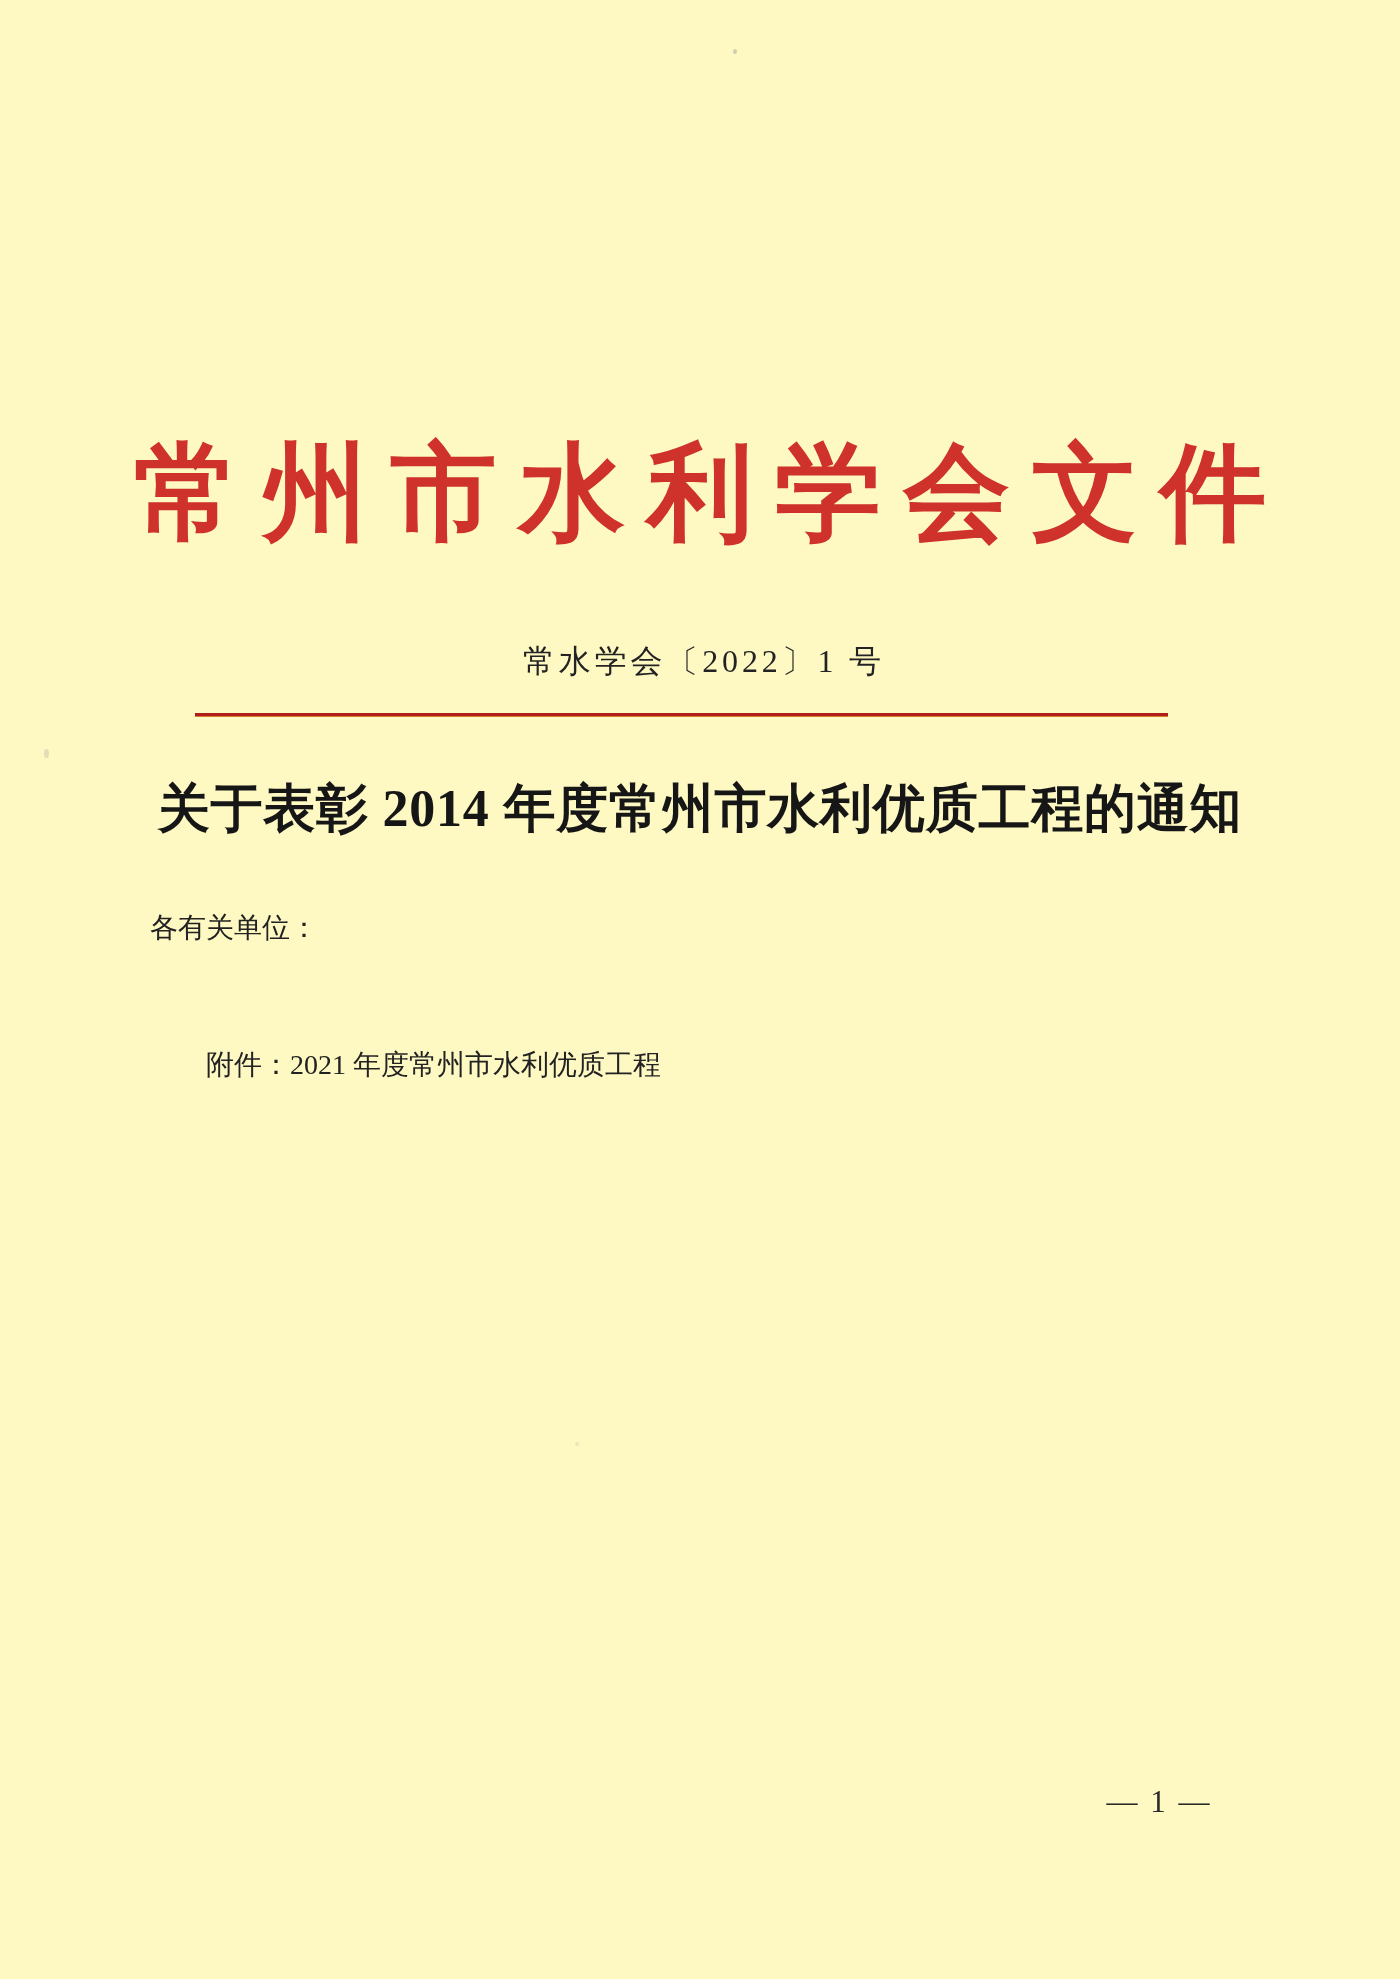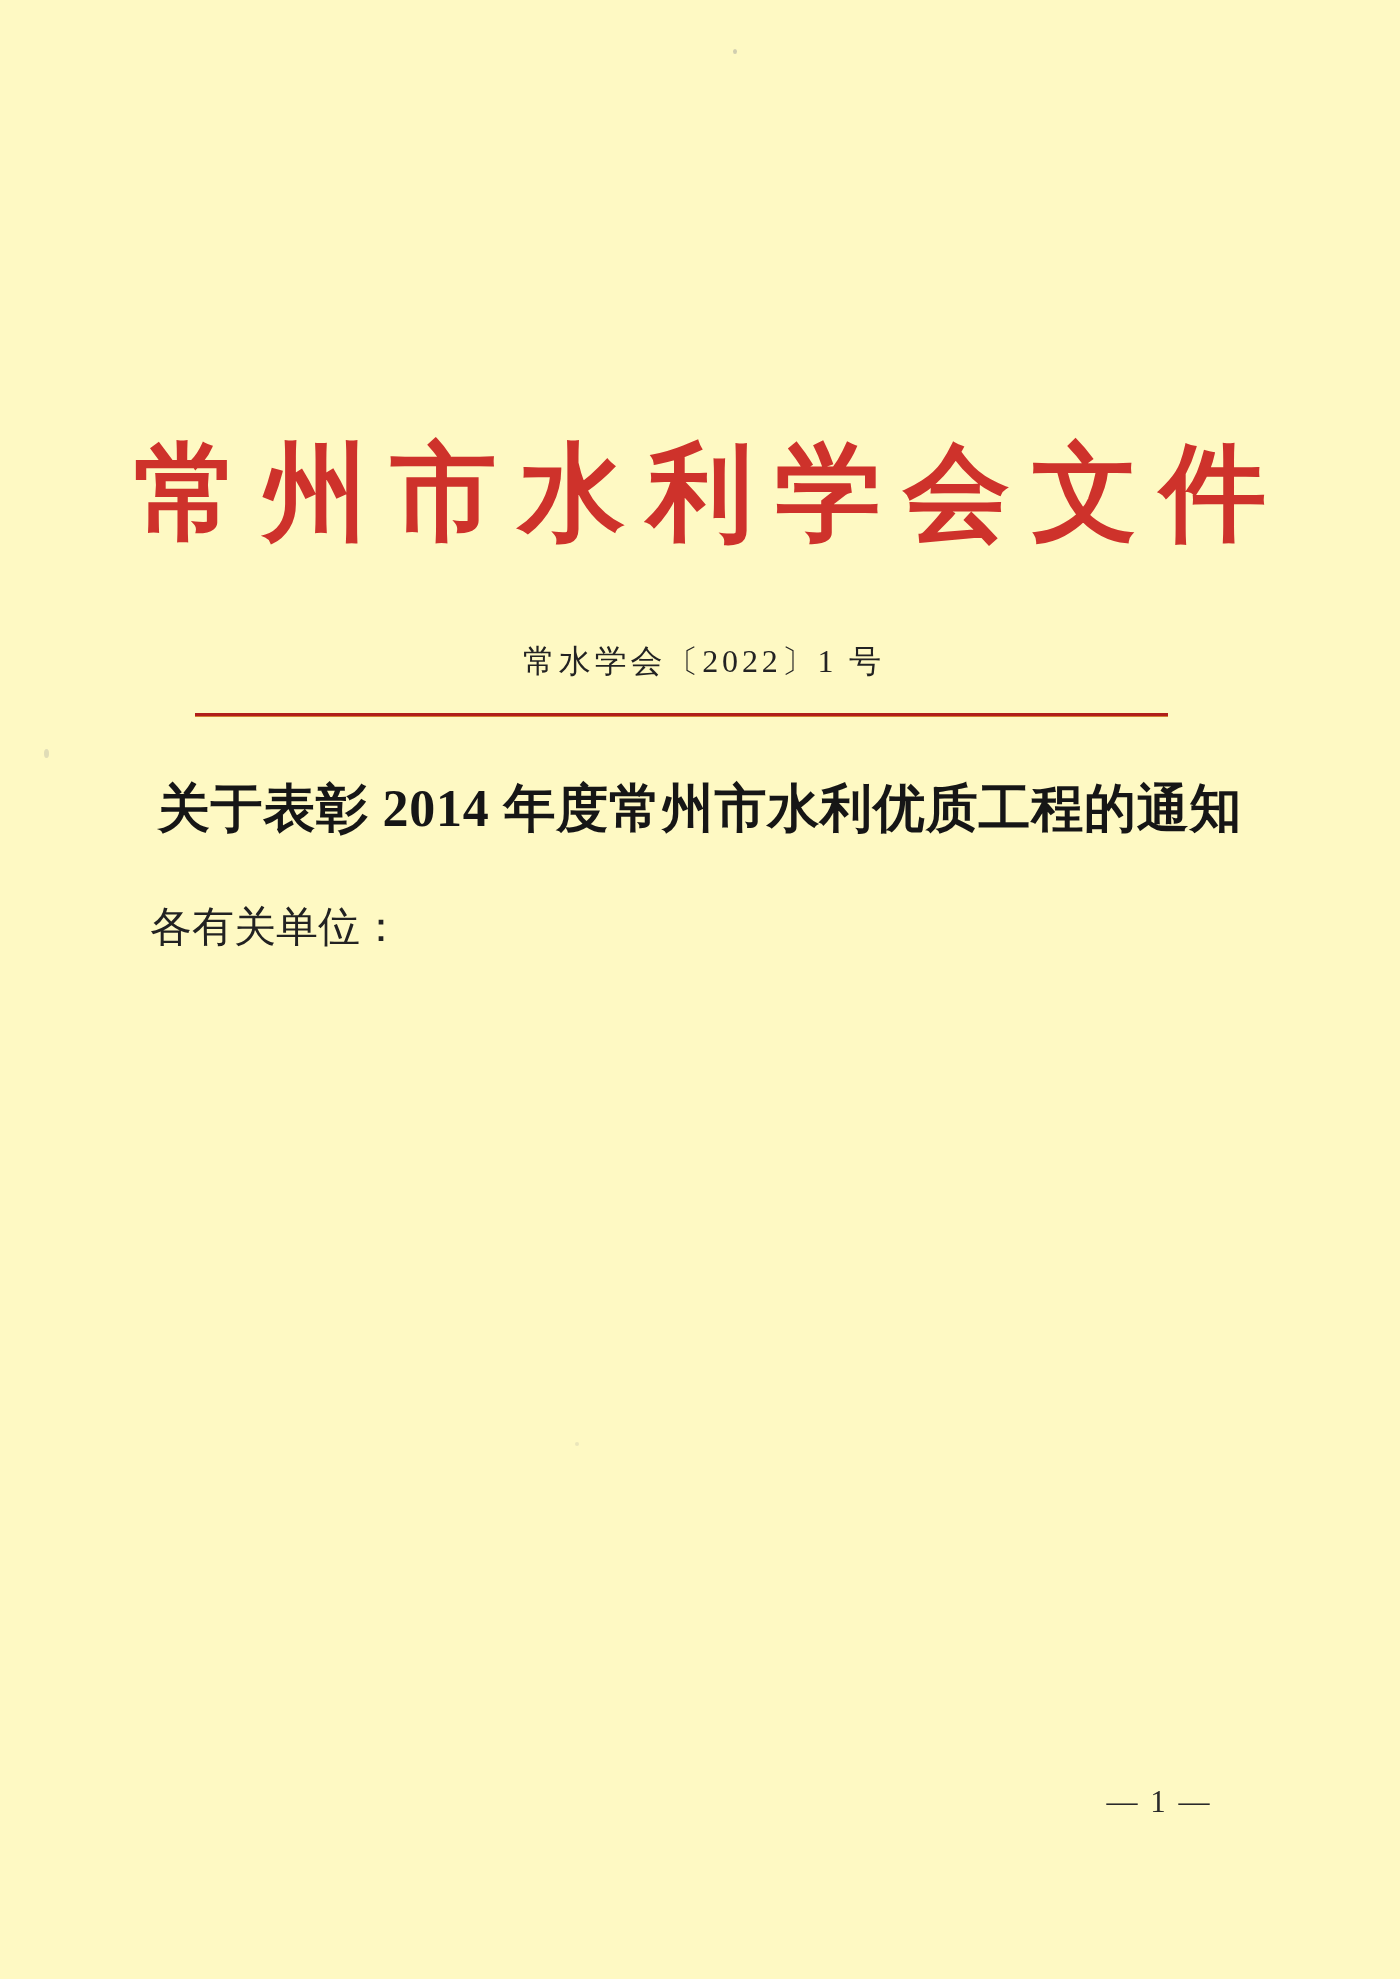--- a/index.html
+++ b/index.html
@@ -53,21 +53,21 @@
     font-size: 52px;
     line-height: 1.15;
     font-weight: bold;
     color: #161616;
     letter-spacing: 0.015em;
     white-space: nowrap;
   }
   
   .body-text {
     margin: 52px 143px 0 150px;
-    font-size: 42px;
+    font-size: 28px;
     line-height: 73px;
     text-align: justify;
     color: #222222;
   }
   .body-text p {
     margin: 0;
     padding: 0;
   }
   .indent {
     text-indent: 2em;
@@ -103,20 +103,21 @@
   <h1 class="letterhead-title">常州市水利学会文件</h1>
 
   <div class="doc-number">常水学会〔2022〕1 号</div>
 
   <div class="red-rule"></div>
 
   <h2 class="doc-title">关于表彰 2014 年度常州市水利优质工程的通知</h2>
 
   <div class="body-text">
     <p>各有关单位：</p>
+    <p class="indent attachment-line">附件：2021 年度常州市水利优质工程</p>
   </div>
 
   <div class="page-number">— 1 —</div>
 
   <div class="speck speck-1"></div>
   <div class="speck speck-2"></div>
   <div class="speck speck-3"></div>
 
 </div>
 

